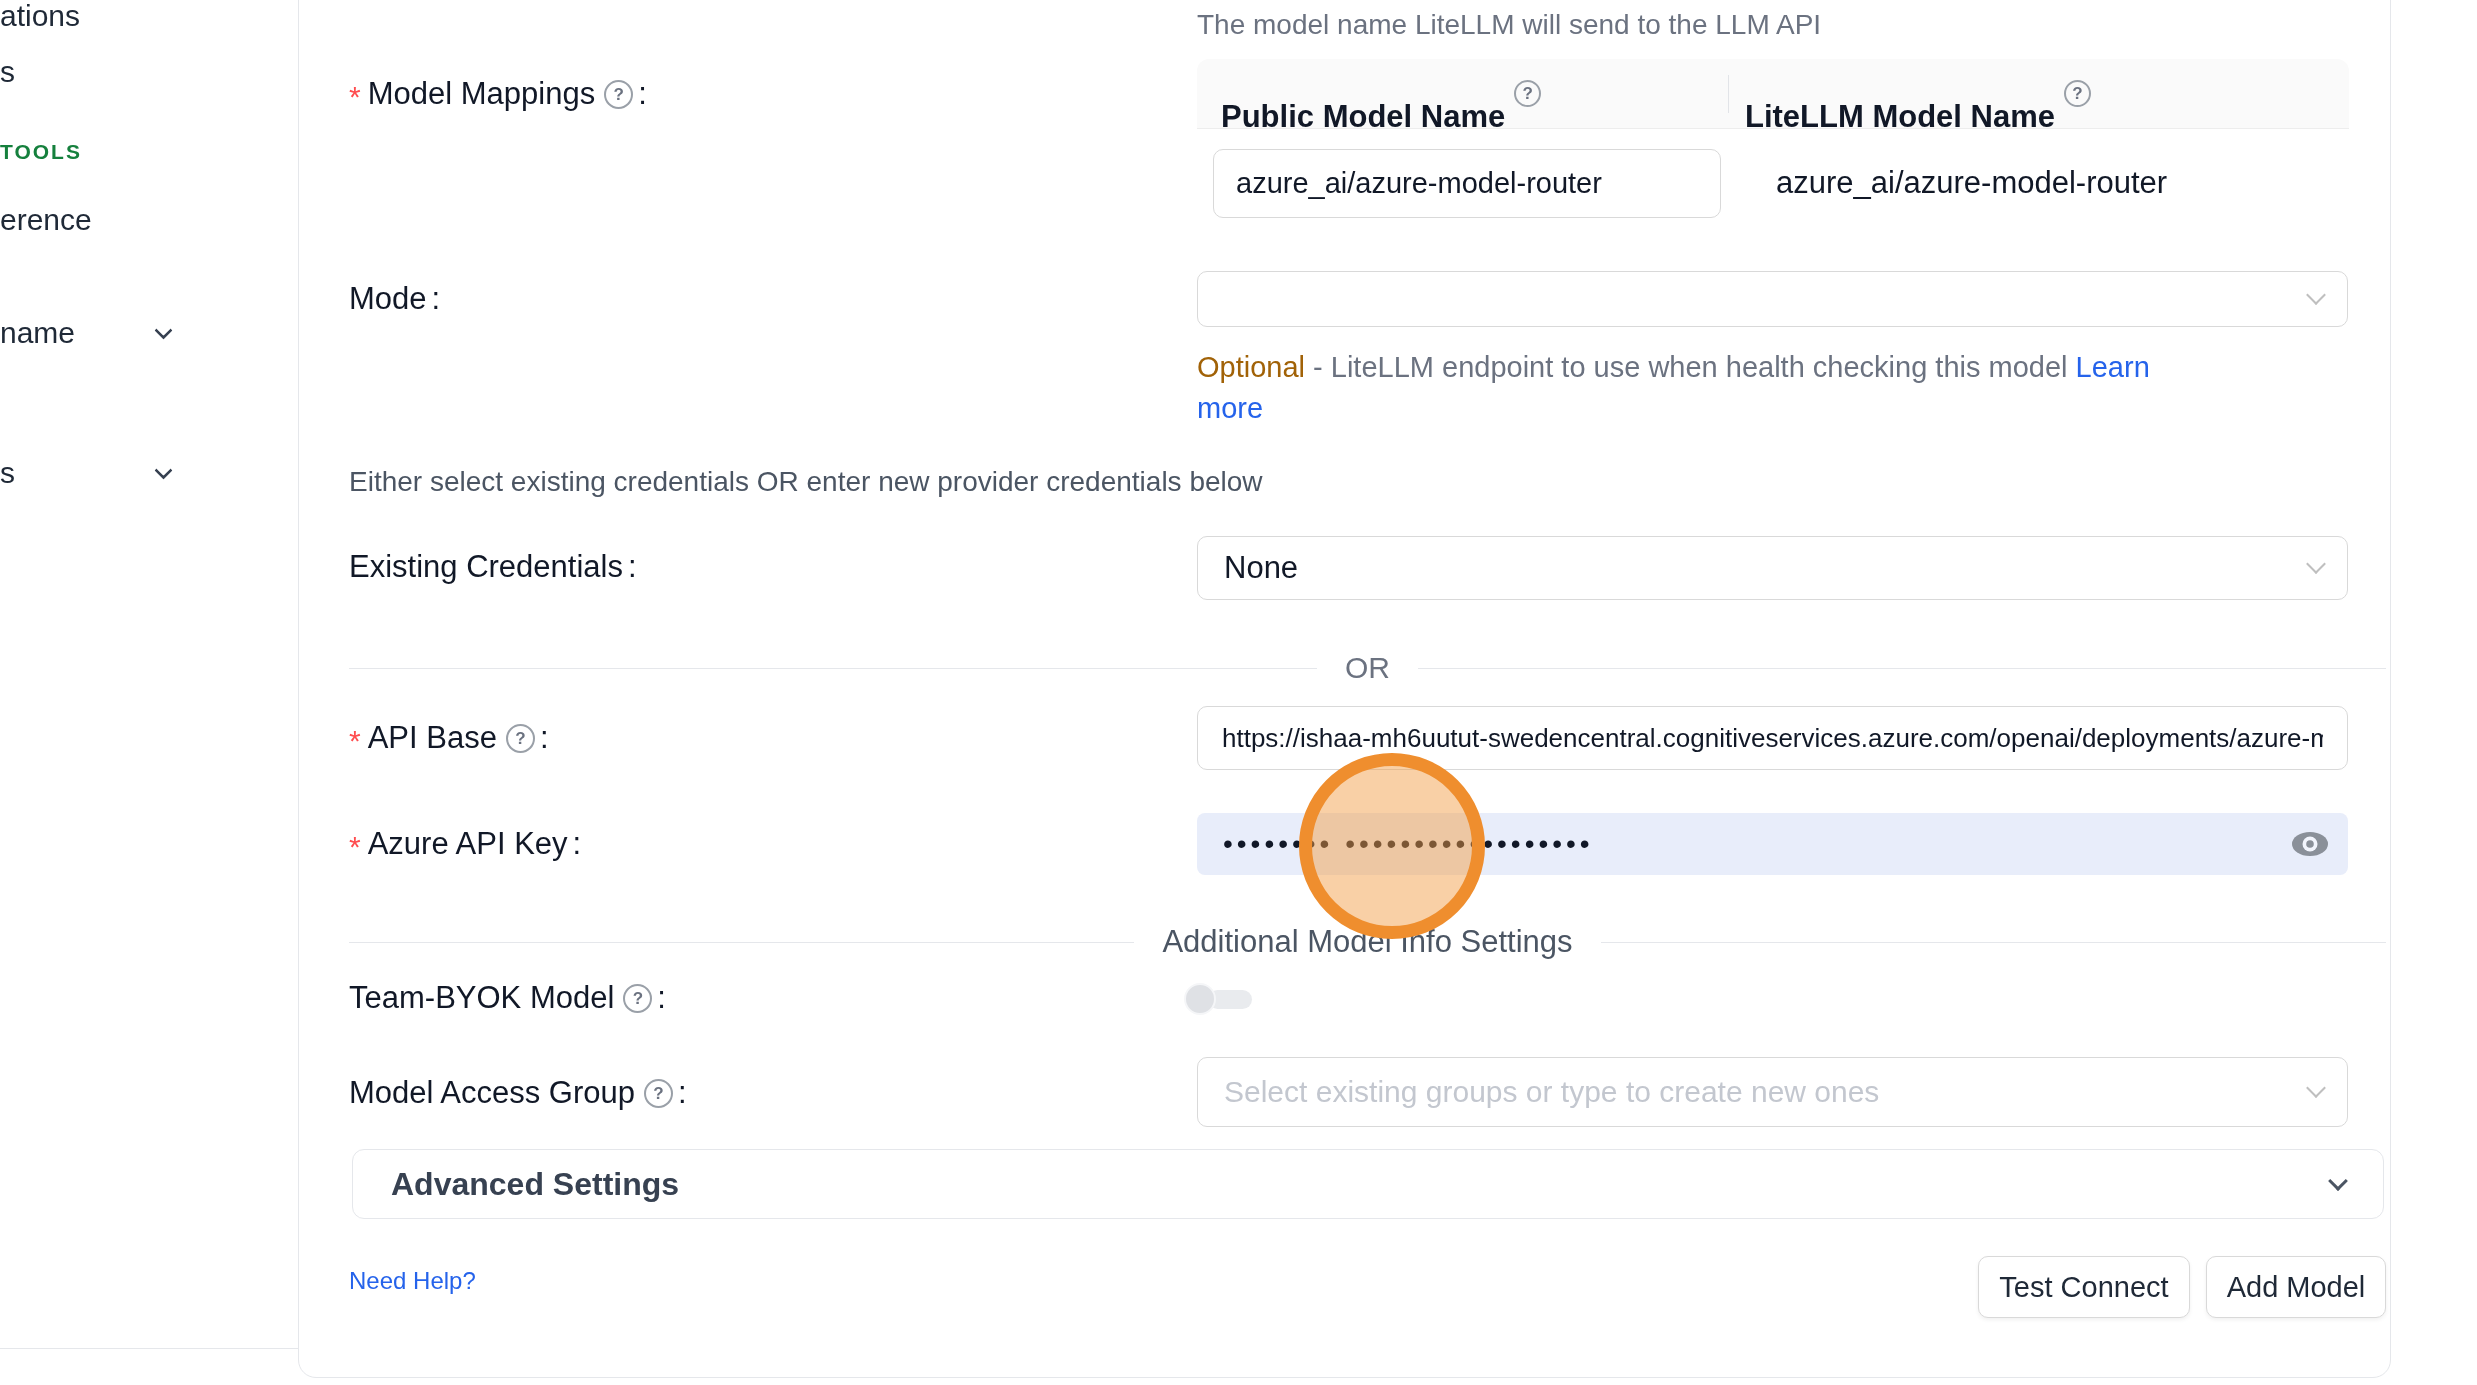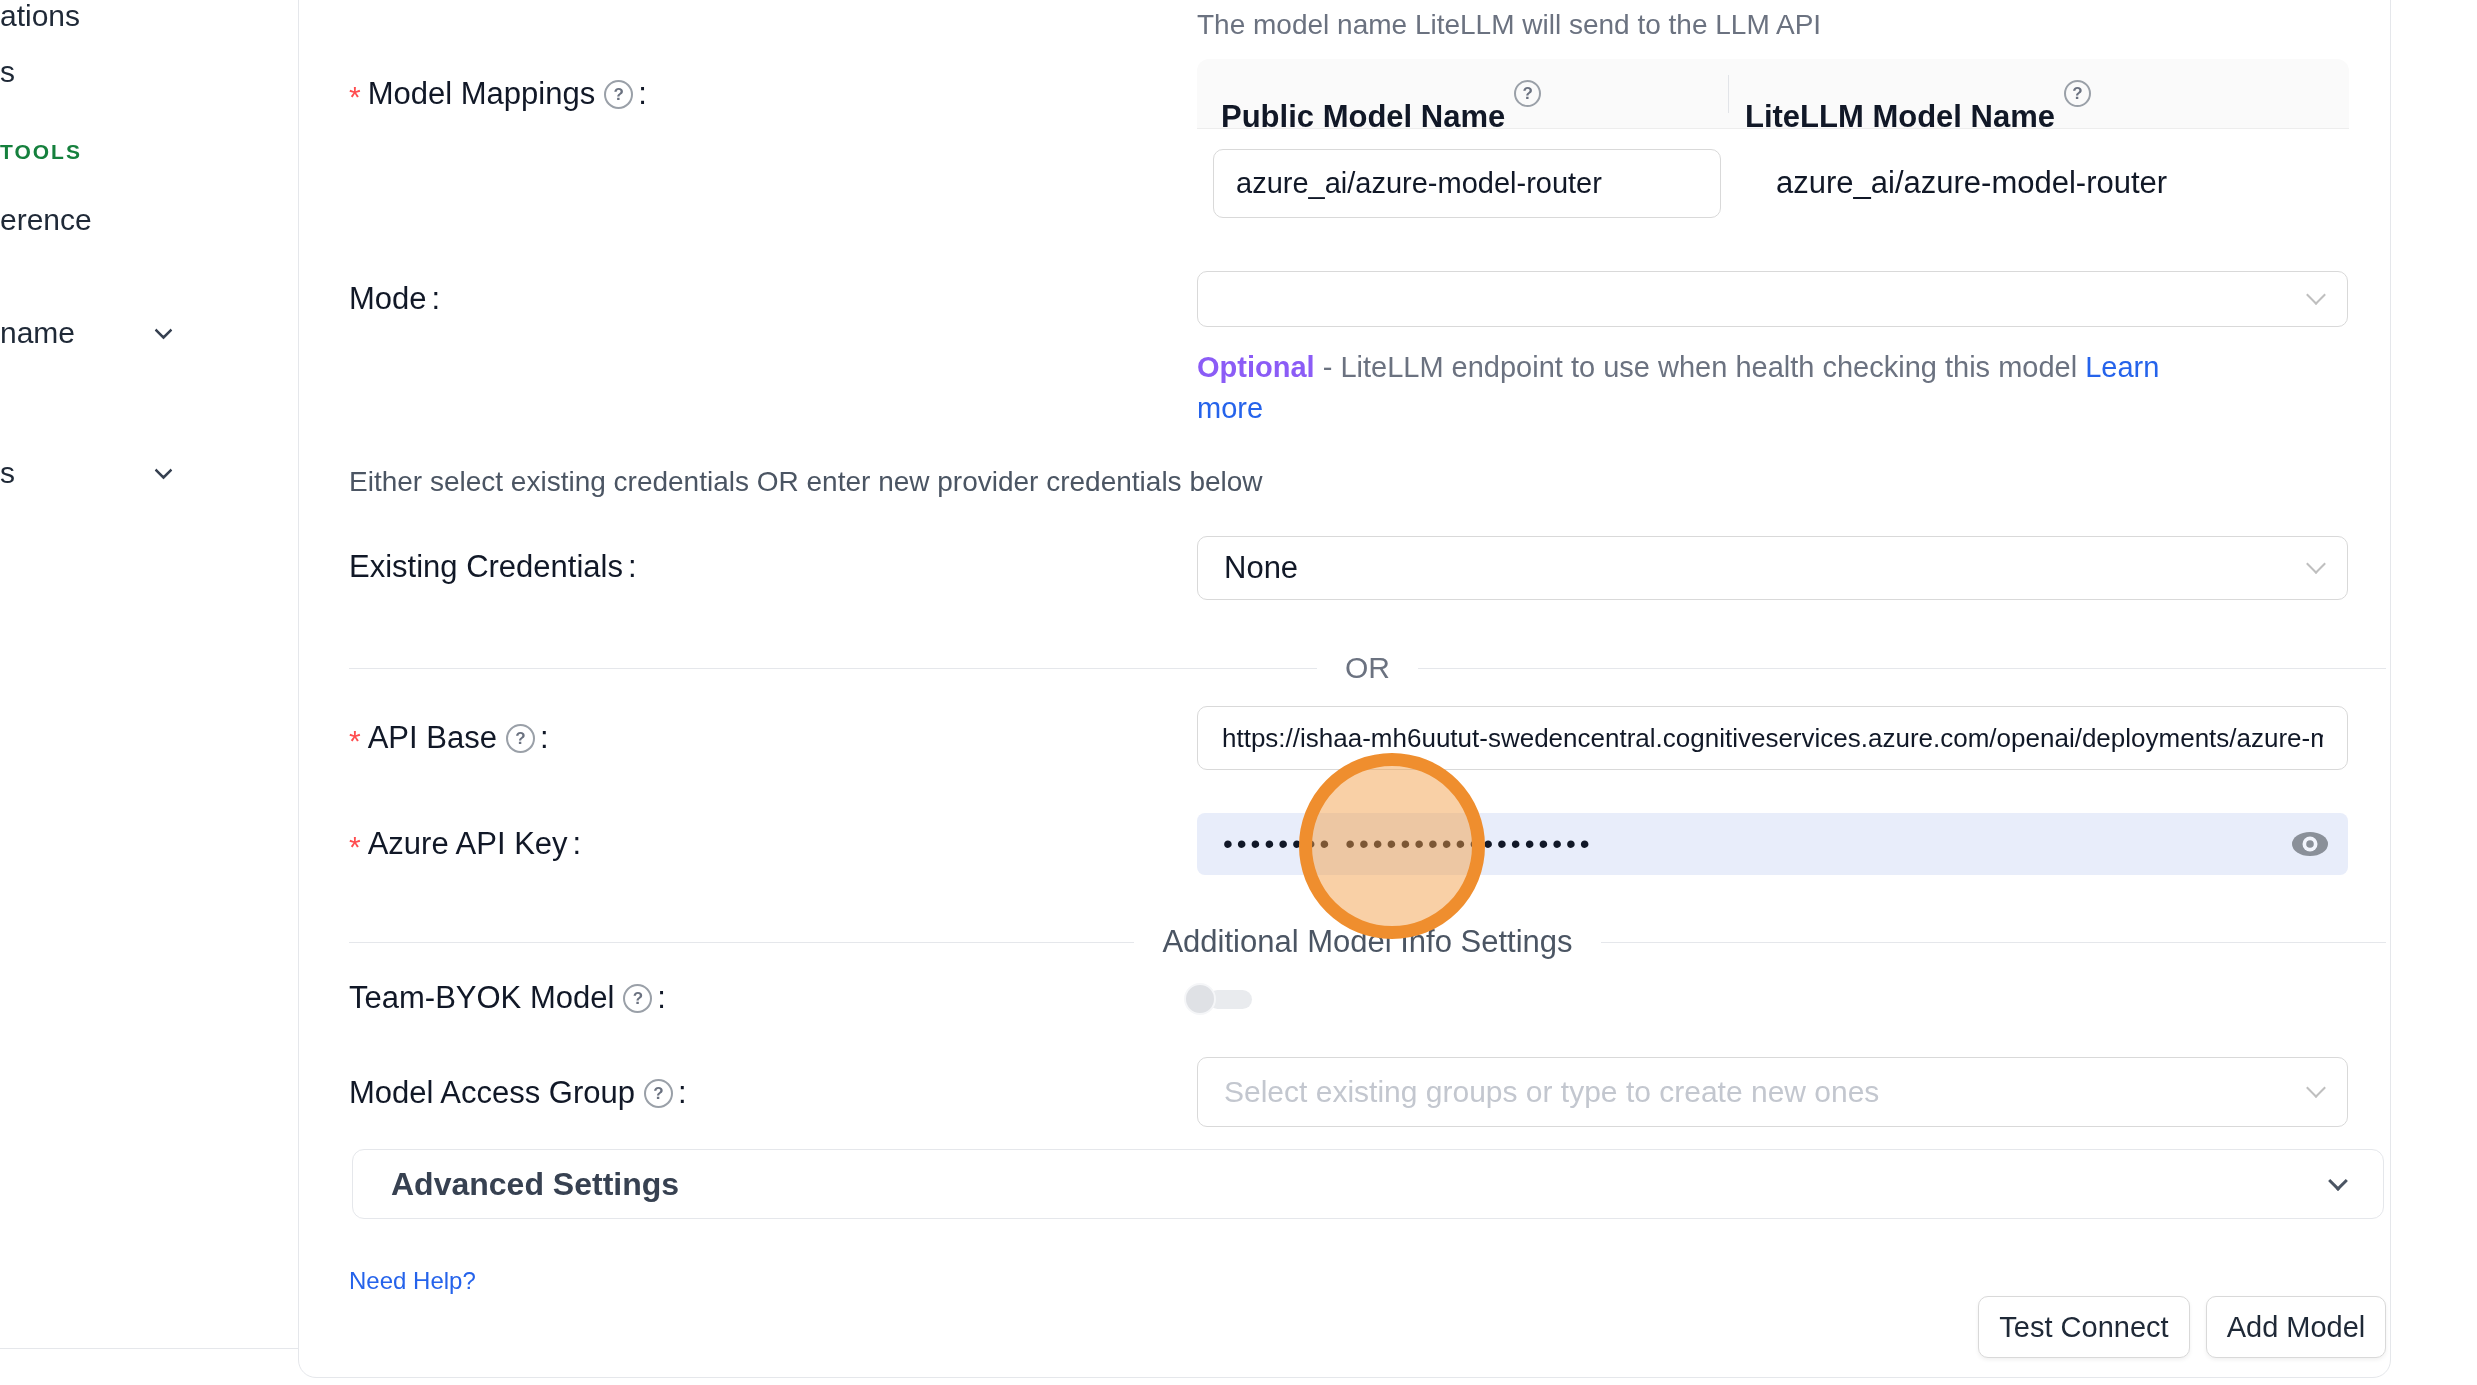--- a/index.html
+++ b/index.html
@@ -38,21 +38,21 @@
   .mm-input { position:absolute; left:16px; top:20px; width:508px; height:69px; border:1px solid #d9d9d9; border-radius:10px; font-size:29px; padding:0 22px; color:#111827; outline:none; font-family:inherit; }
   .mm-static { position:absolute; left:579px; top:36px; font-size:31px; color:#111827; white-space:nowrap; }
 
   
   .sel { position:absolute; left:898px; width:1151px; border:1px solid #d9d9d9; border-radius:10px; background:#fff; display:flex; align-items:center; padding:0 26px; cursor:pointer; }
   .sel-chev { position:absolute; right:24px; top:50%; width:14px; height:14px; margin-top:-11px; border-right:2px solid #bfbfbf; border-bottom:2px solid #bfbfbf; transform:rotate(45deg); }
   .sel-value { font-size:31px; color:#111827; }
   .placeholder { font-size:30px; color:#c3c7cf; }
 
   .mode-hint { position:absolute; left:898px; top:368px; font-size:29px; color:#6b7280; line-height:41px; }
-  .mode-hint b { color:#8b5cf6; font-weight:700; }
+  .mode-hint b { color:#a16207; font-weight:400; }
   .link { color:#2563eb; cursor:pointer; text-decoration:none; }
 
   .cred-note { position:absolute; left:50px; top:487px; font-size:28px; color:#4b5563; }
 
   .h-divider { position:absolute; left:50px; width:2037px; display:flex; align-items:center; gap:28px; }
   .h-divider .line { flex:1; height:1px; background:#e5e7eb; }
   .or-text { font-size:30px; color:#6b7280; }
   .div-text { font-size:31px; color:#4b5563; white-space:nowrap; }
 
   .text-input { position:absolute; left:898px; width:1151px; height:64px; border:1px solid #d9d9d9; border-radius:10px; font-size:26px; color:#111827; padding:0 24px; white-space:nowrap; overflow:hidden; outline:none; font-family:inherit; }
@@ -65,21 +65,21 @@
   .toggle { position:absolute; left:885px; top:1004px; width:70px; height:32px; cursor:pointer; }
   .toggle .tail { position:absolute; left:24px; top:7px; width:44px; height:19px; border-radius:10px; background:#e9ebee; }
   .toggle .knob { position:absolute; left:0; top:0; width:32px; height:32px; border-radius:50%; background:#dfe1e5; border:2px solid #f5f6f8; }
 
   .adv-box { position:absolute; left:53px; top:1170px; width:2032px; height:70px; border:1px solid #e5e7eb; border-radius:12px; display:flex; align-items:center; justify-content:space-between; padding:0 38px; cursor:pointer; background:#fff;text-align:right; }
   .adv-title { font-size:32px; font-weight:700; color:#374151; }
   .adv-chev { width:14px; height:14px; border-right:3px solid #4b5563; border-bottom:3px solid #4b5563; transform:rotate(45deg); margin-top:-6px; }
 
   .help-link { position:absolute; left:50px; top:1288px; font-size:24px; }
 
-  .btn { position:absolute; top:1277px; height:62px; background:#fff; border:1px solid #d9d9d9; border-radius:10px; font-size:29px; color:#1f2937; font-family:inherit; cursor:pointer; box-shadow:0 2px 4px rgba(0,0,0,0.06);margin-top:40px; }
+  .btn { position:absolute; top:1277px; height:62px; background:#fff; border:1px solid #d9d9d9; border-radius:10px; font-size:29px; color:#1f2937; font-family:inherit; cursor:pointer; box-shadow:0 2px 4px rgba(0,0,0,0.06); }
   .btn-test { left:1679px; width:212px; }
   .btn-add { left:1907px; width:180px; }
 
   
   .click-ring { position:absolute; left:1299px; top:753px; width:186px; height:186px; border-radius:50%;
     border:13px solid #ef8e2e; background:rgba(243,156,70,0.48); z-index:50; pointer-events:none; }
 </style>
 </head>
 <body>
 

